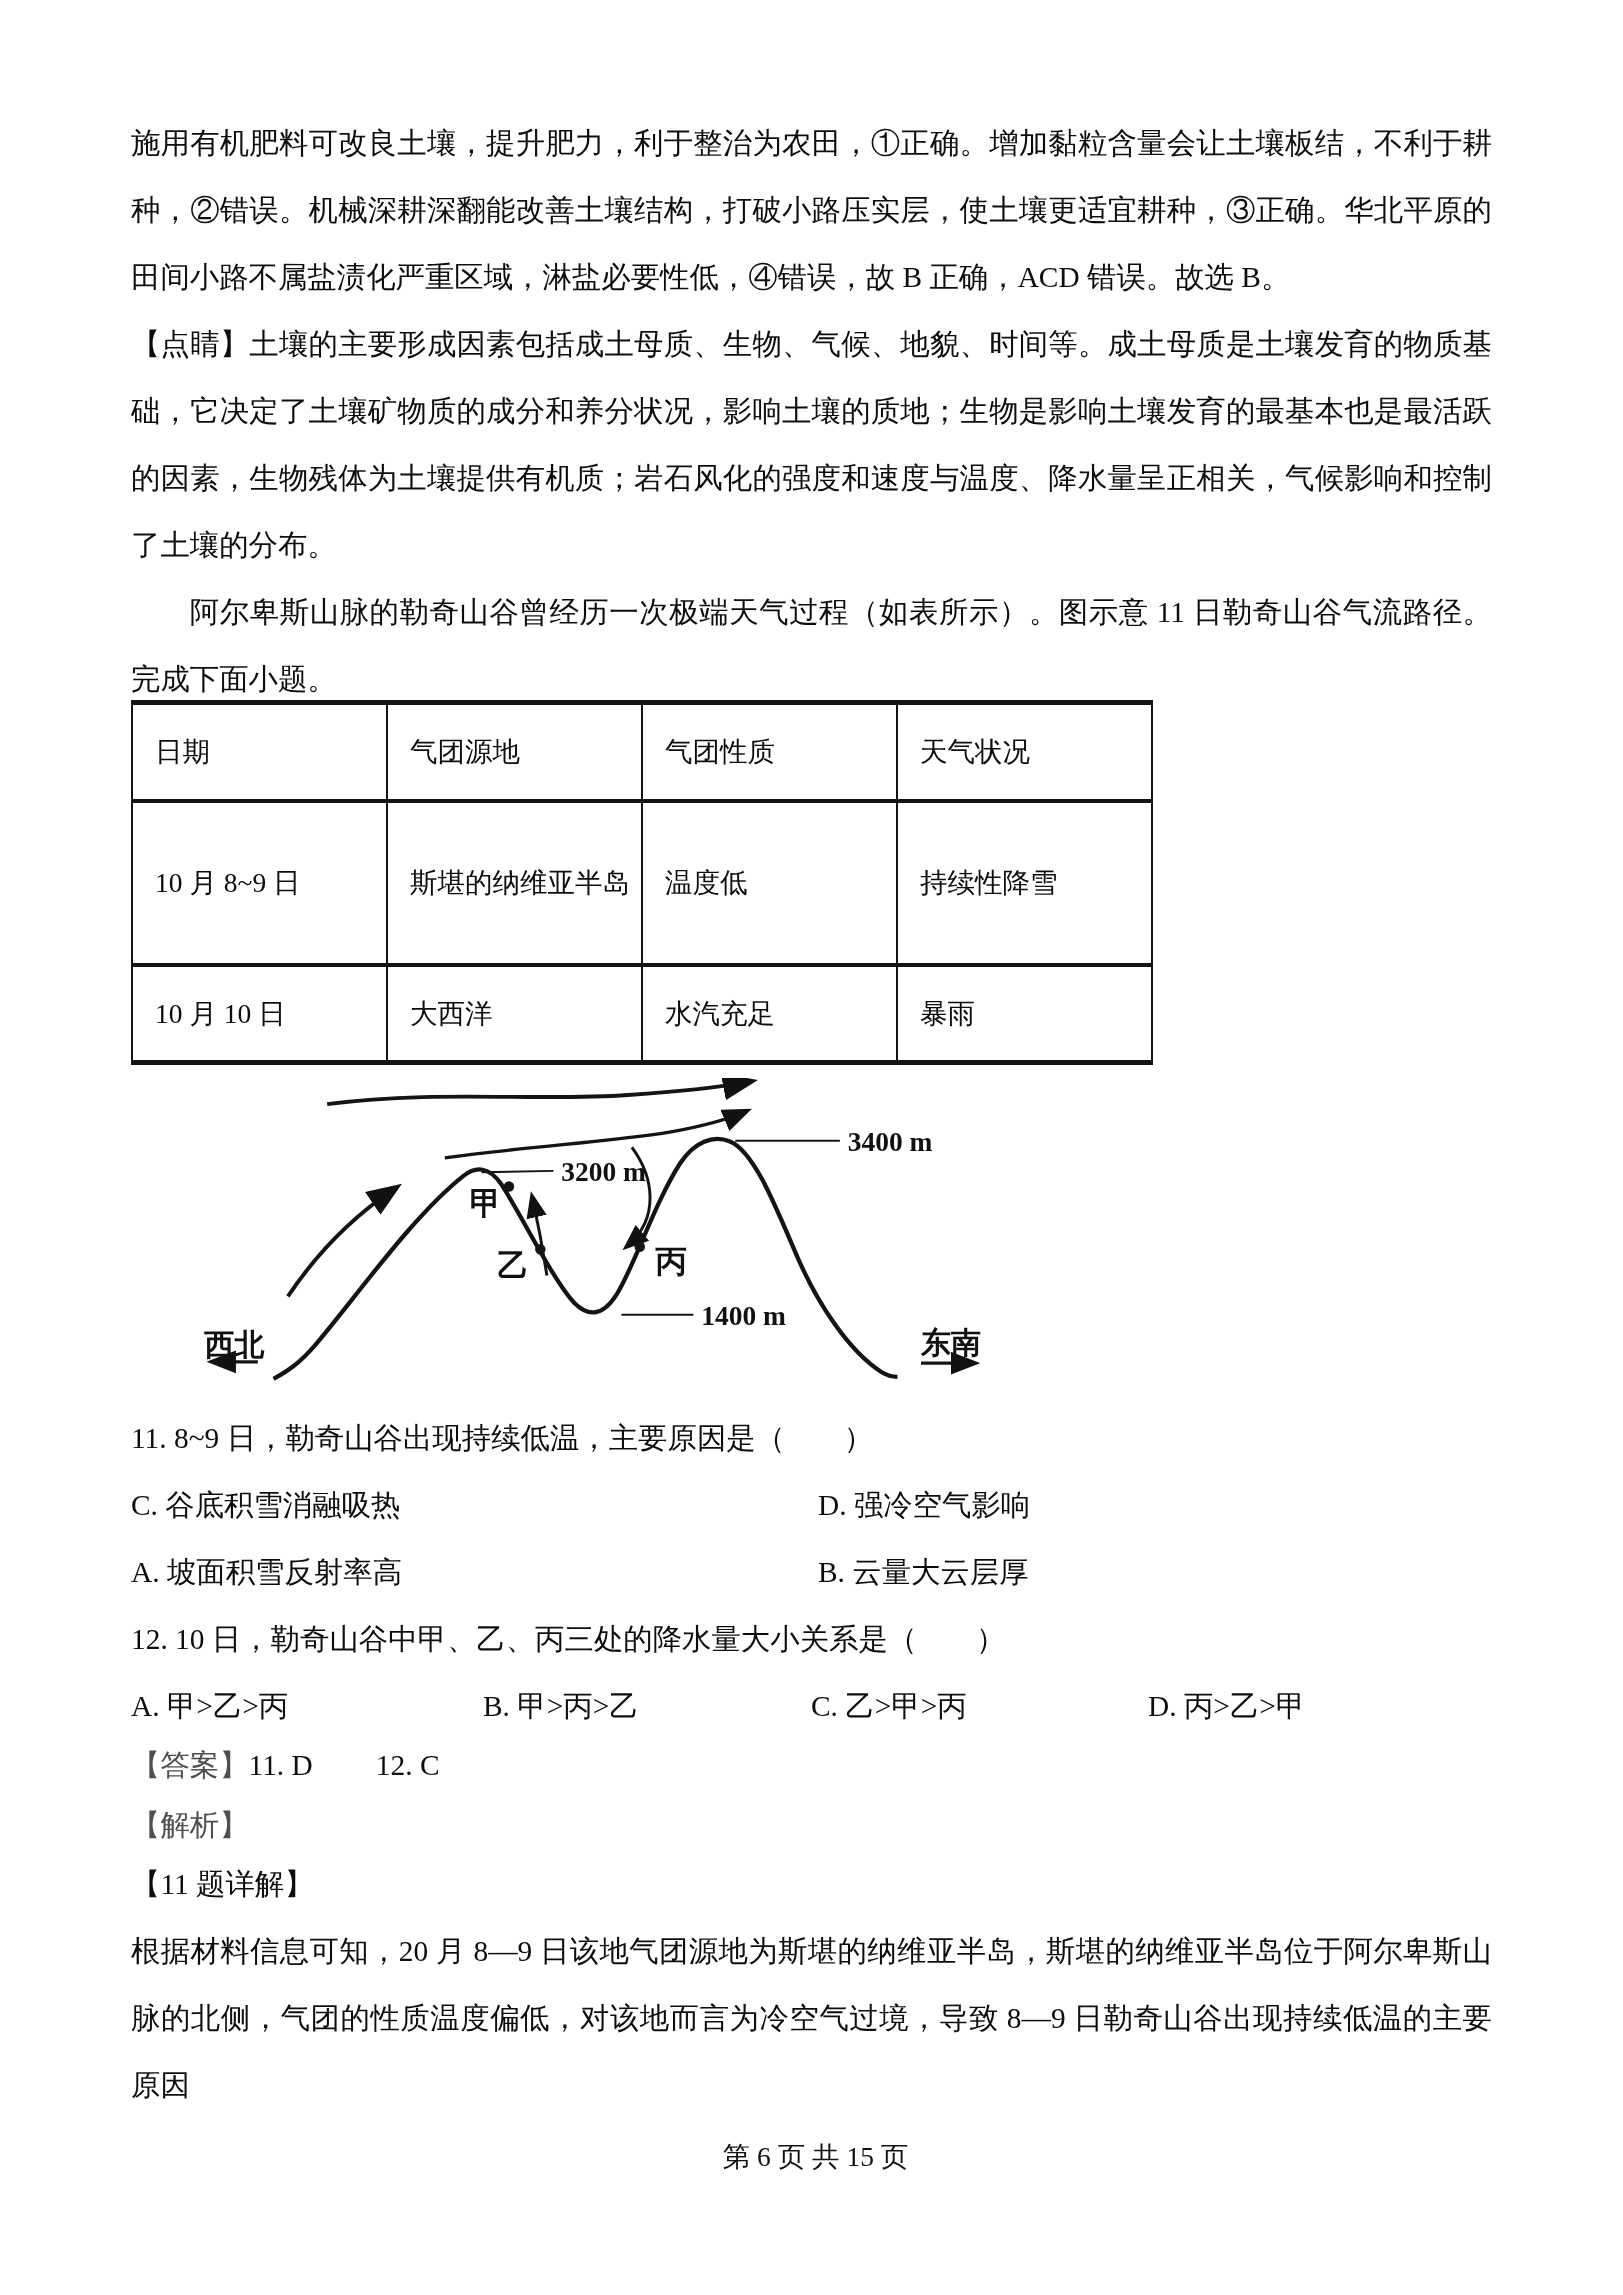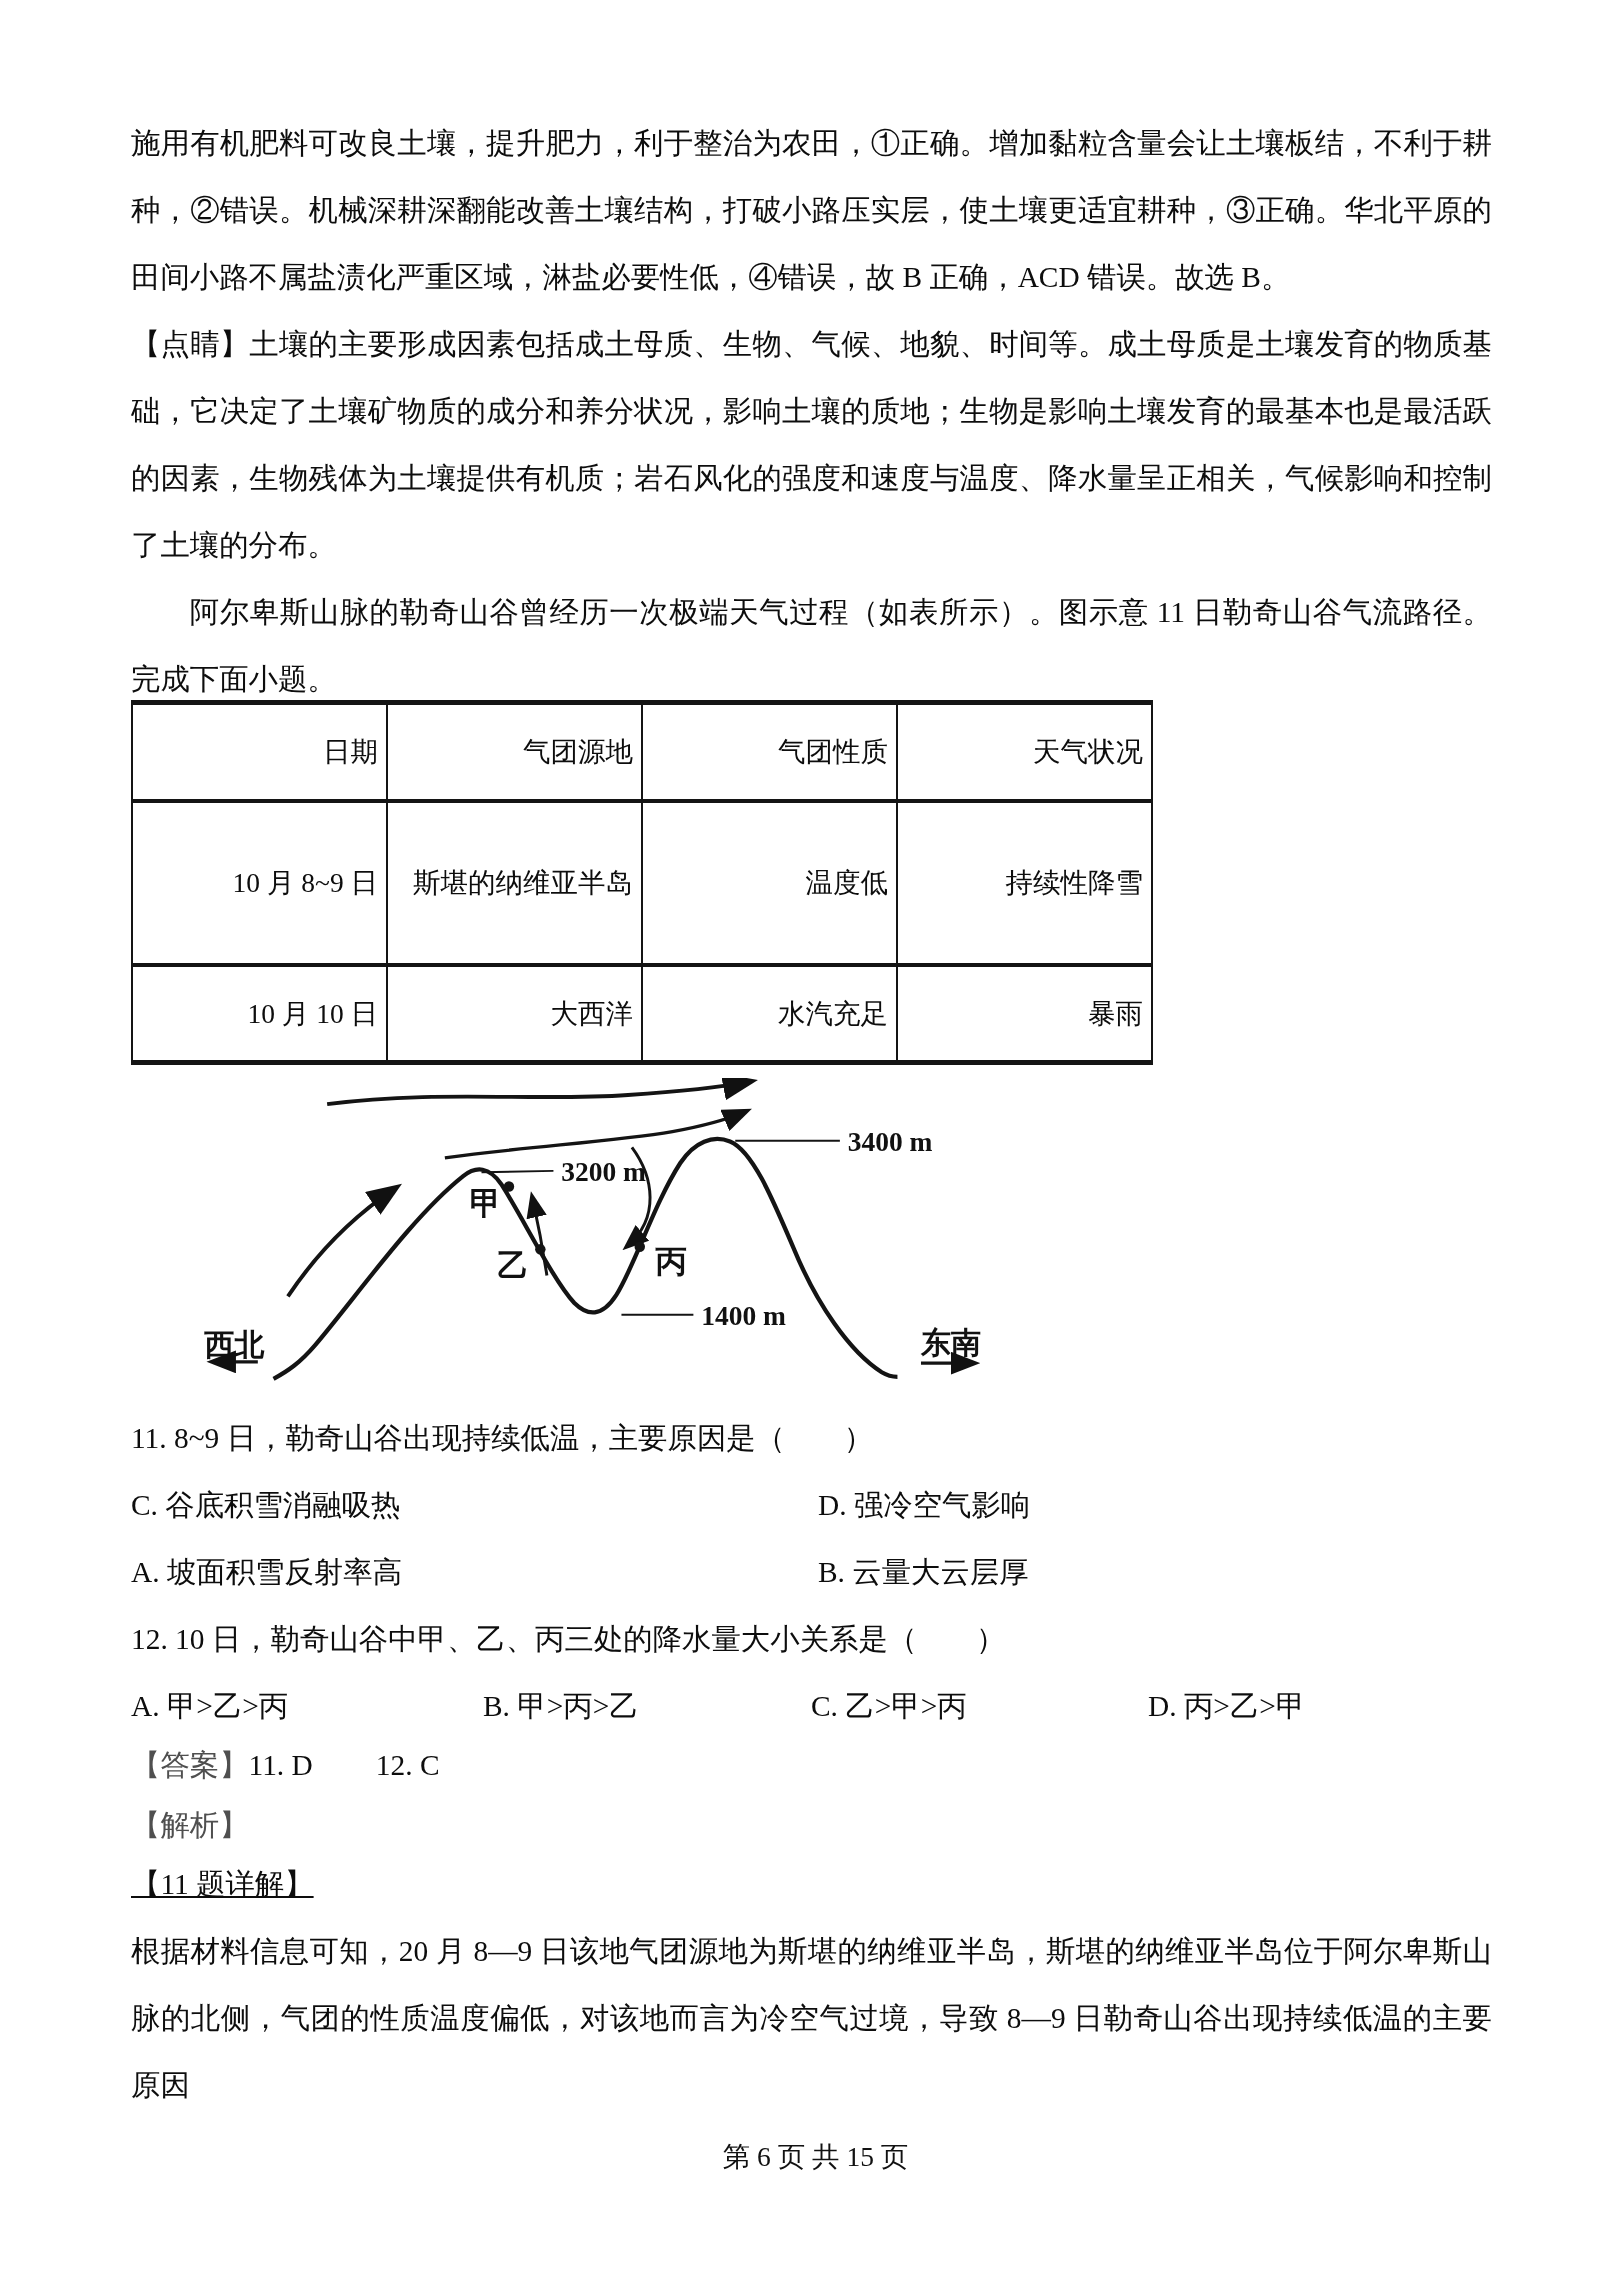--- a/index.html
+++ b/index.html
@@ -16,41 +16,40 @@
   table.weather{
     border-collapse:collapse;table-layout:fixed;width:1022px;
     margin:-13px 0 0 0;
     border-top:5.9px solid #141414;border-bottom:5.2px solid #141414;
     font-size:27.5px;
   }
   table.weather td{
     border-left:2px solid #141414;border-right:2px solid #141414;
     vertical-align:middle;padding:3.9px 7.9px 3.9px 22px;
     line-height:71px;
-    text-align:right;
   }
   tr.hdr td{height:86px;border-bottom:4.6px solid #141414;}
   tr.r1 td{height:152px;border-bottom:4.6px solid #141414;}
   tr.r2 td{height:86px;}
 
   .figure-wrap{margin:13px 0 0 65px;width:949px;height:327px;}
   .figure-wrap svg text{font-family:"Liberation Serif","DejaVu Serif",serif;fill:#111;}
 
   .stem11{margin-top:39px;}
   .stem12{margin-top:14.4px;}
   .opt-row{white-space:nowrap;}
   .w-half{display:inline-block;width:687px;}
   .w12a{display:inline-block;width:352px;}
   .w12b{display:inline-block;width:328px;}
   .w12c{display:inline-block;width:337px;}
   .answers{margin-top:-7.9px;}
   .answers .gap{display:inline-block;width:63px;}
   .gray-label{color:#4f4f4f;}
   .analysis-line{margin-top:-7.9px;}
-  .detail-heading{margin-top:-7.9px;text-decoration:underline;}
+  .detail-heading{margin-top:-7.9px;}
   .detail-text{margin-top:3.9px;}
 
   .page-footer{
     position:absolute;top:2137px;left:8px;right:0;
     text-align:center;font-size:27.5px;line-height:39px;color:#111;
   }
 </style>
 </head>
 <body>
 

